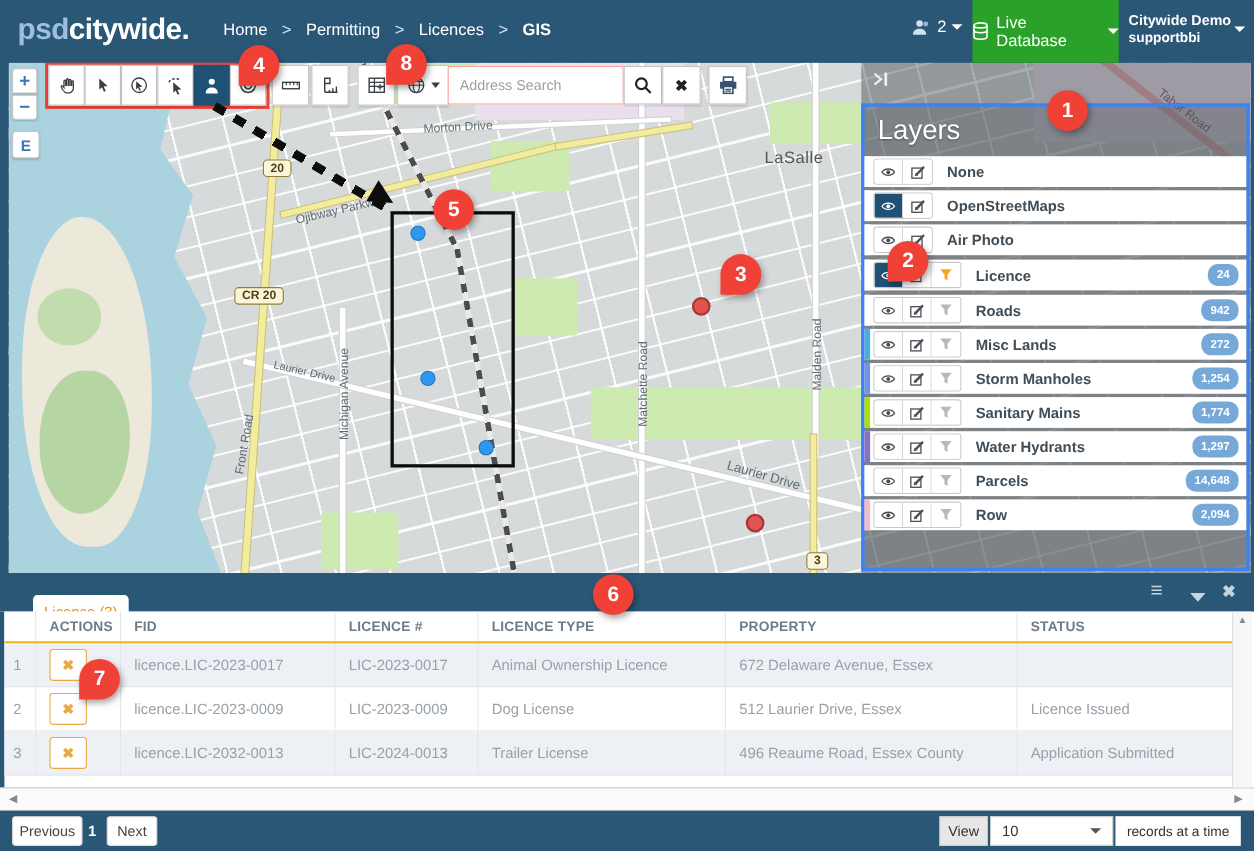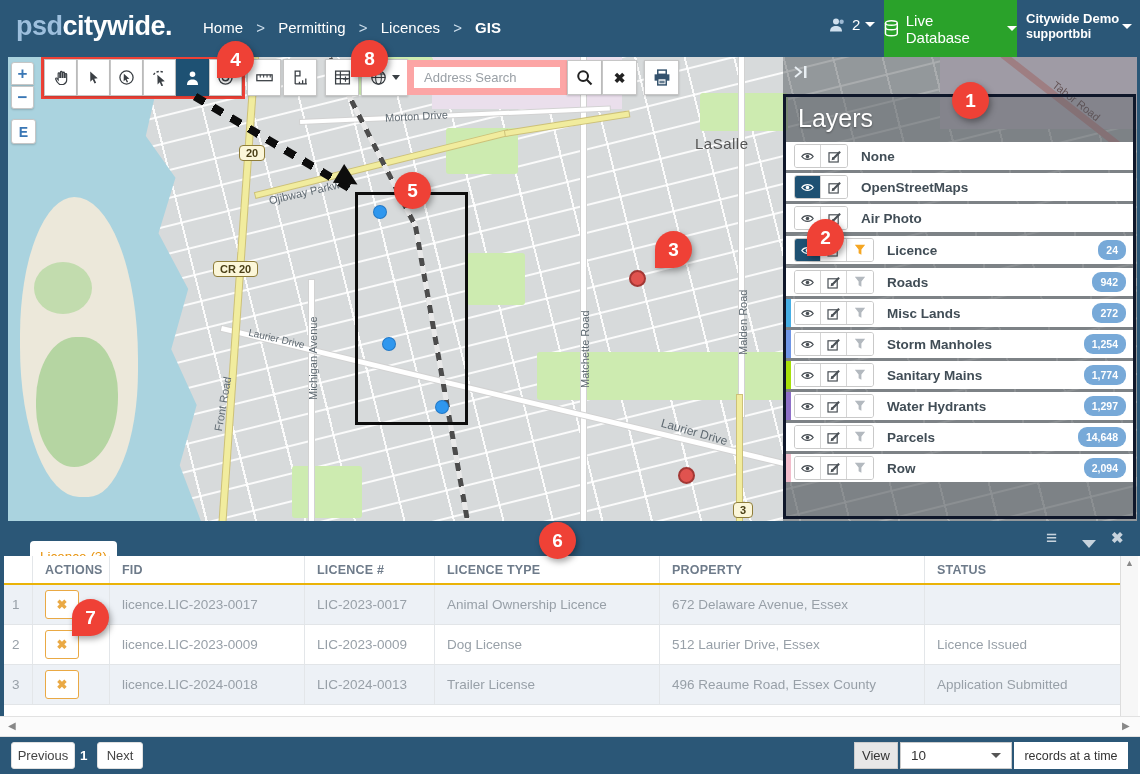--- a/index.html
+++ b/index.html
@@ -39,26 +39,26 @@
   .yroad { background:#f1ec9e; box-shadow:0 0 0 1px #cdc178; position:absolute; }
   .proad { background:#e8b0b4; position:absolute; }
   .rail { position:absolute; height:5px; background:repeating-linear-gradient(90deg,#4c4c4c 0 8px,#e9e9e9 8px 16px); }
   .mlabel { position:absolute; color:#5f6a72; font-size:11px; white-space:nowrap; z-index:4; }
   .road-badge { position:absolute; background:#fbf6d9; border:1.5px solid #8f7d3a; border-radius:4px; color:#4a3f16; font-size:11px; font-weight:700; padding:1px 6px; z-index:4; }
 
   
   .mbtn { position:absolute; background:#fff; border:1px solid #c6c6c6; display:flex; align-items:center; justify-content:center; box-shadow:0 1px 2px rgba(0,0,0,.18); cursor:pointer; z-index:10; }
   .mbtn.active { background:#1e5173; border-color:#1e5173; color:#fff; }
   .zoomtxt { color:#3a77b5; font-size:17px; font-weight:700; line-height:1; }
-  .searchbox { position:absolute; left:407px; top:60px; width:160px; height:35px; border:7px solid #fca5a5; background:#fff; color:#333; font-size:13px; padding:0 10px; z-index:10; }
+  .searchbox { position:absolute; left:407px; top:60px; width:160px; height:35px; border:1px solid #fca5a5; background:#fff; color:#333; font-size:13px; padding:0 10px; z-index:10; }
   .searchbox::placeholder { color:#9aa0a6; }
 
   
   .dimzone { position:absolute; left:783px; top:57px; width:354px; height:464px; background:rgba(38,44,50,.38); z-index:6; }
-  .lpanel { position:absolute; left:783px; top:94px; width:353px; height:425px; border:3px solid #0f172a; background:rgba(82,89,95,.34); z-index:7; }
+  .lpanel { position:absolute; left:783px; top:94px; width:353px; height:425px; border:3px solid #3b82f6; background:rgba(82,89,95,.34); z-index:7; }
   .ltitle { color:#fff; font-size:25px; font-weight:400; padding:7px 0 9px 12px; text-shadow:0 1px 2px rgba(0,0,0,.4); }
   .lgroups { display:flex; flex-direction:column; }
   .lgroup { display:flex; flex-direction:column; gap:3px; margin-bottom:4px; }
   .lgroup:last-child { margin-bottom:0; }
   .lrow { display:flex; align-items:center; height:28px; background:#fff; position:relative; }
   .stripe { width:5px; height:100%; flex:none; }
   .lbtns { display:flex; margin-left:3px; border:1px solid #c9c9c9; border-radius:3px; overflow:hidden; }
   .lbtn { width:26px; height:22px; background:#fff; border:none; border-right:1px solid #d5d5d5; display:flex; align-items:center; justify-content:center; color:#4a5056; cursor:pointer; padding:0; }
   .lbtn:last-child { border-right:none; }
   .lbtn.on { background:#1e5173; color:#fff; }
@@ -672,21 +672,21 @@
       <div class="cell c3">LIC-2023-0009</div>
       <div class="cell c4">Dog License</div>
       <div class="cell c5">512 Laurier Drive, Essex</div>
       <div class="cell c6">Licence Issued</div>
     </div>
         <div class="t-row alt">
       <div class="cell c0">3</div>
       <div class="cell c1">
             <button class="xbtn"><span>✖</span></button>
           </div>
-      <div class="cell c2">licence.LIC-2024-0018</div>
+      <div class="cell c2">licence.LIC-2032-0013</div>
       <div class="cell c3">LIC-2024-0013</div>
       <div class="cell c4">Trailer License</div>
       <div class="cell c5">496 Reaume Road, Essex County</div>
       <div class="cell c6">Application Submitted</div>
     </div>
       </div>
     <div class="vscroll">
         <div class="ar">▲</div>
       </div>
   </div>

